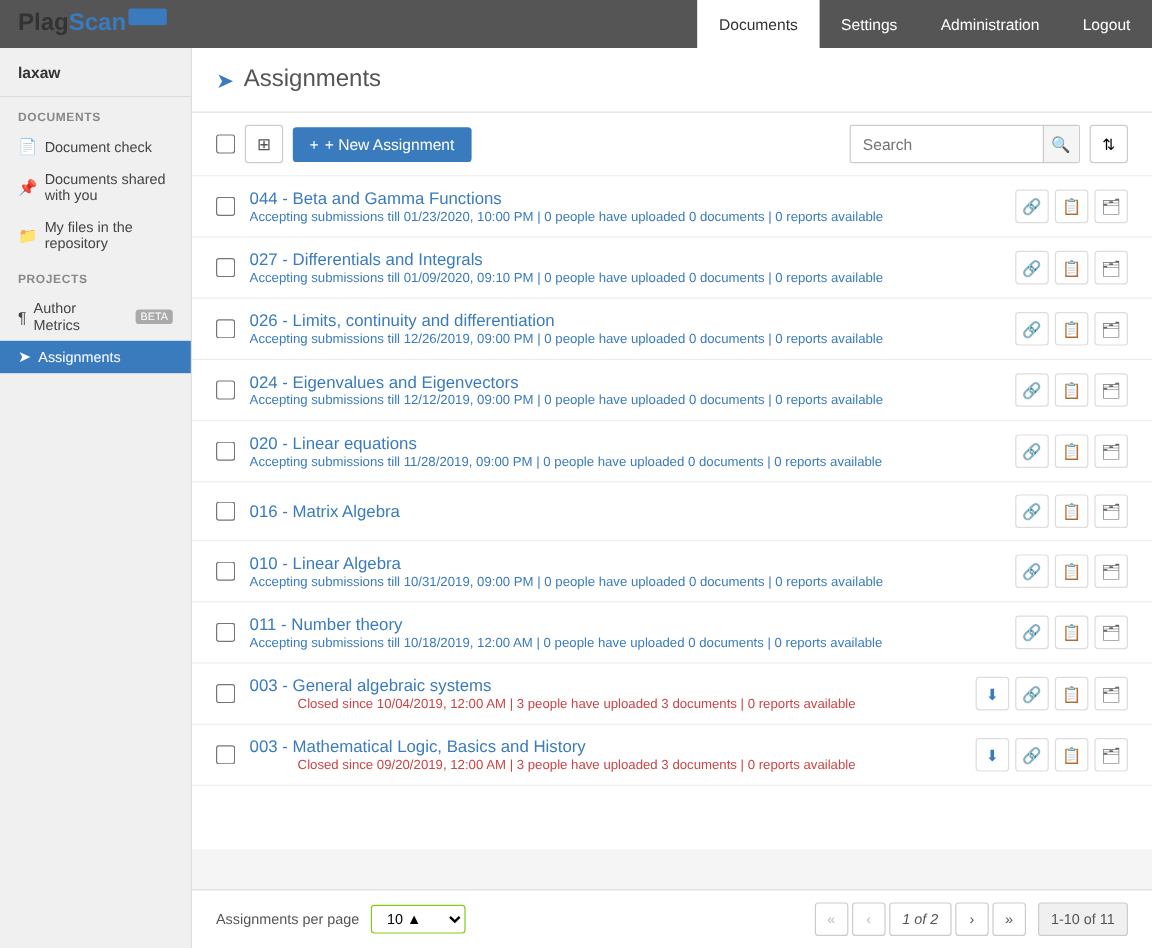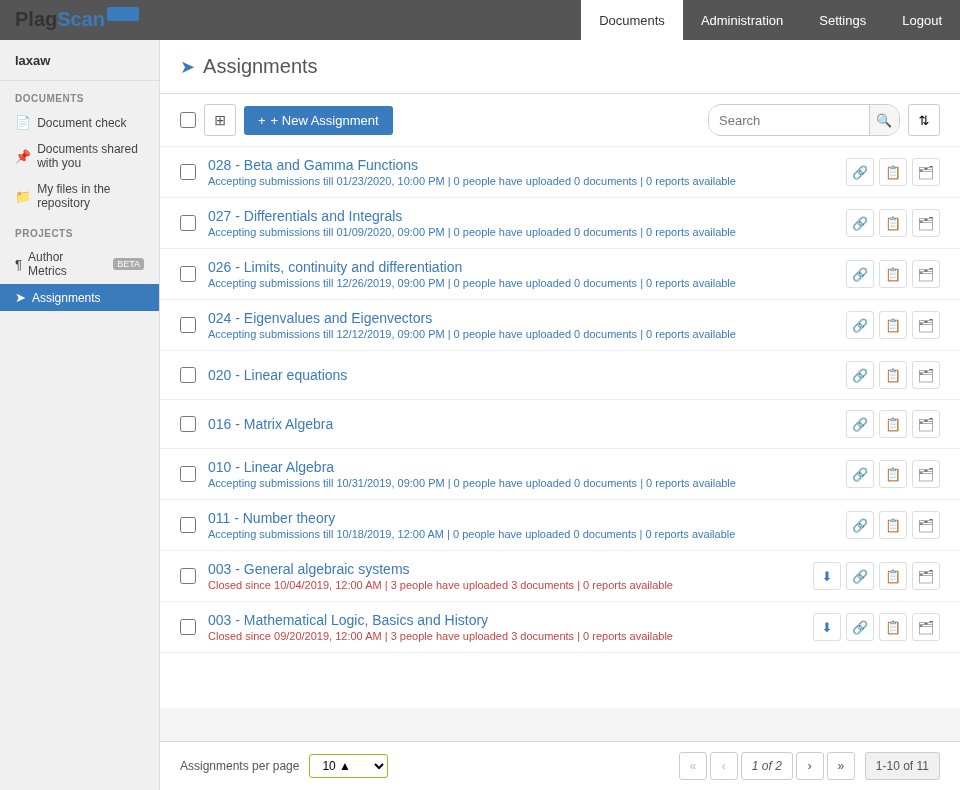--- a/index.html
+++ b/index.html
@@ -165,21 +165,21 @@
       font-size: 13px;
       display: flex;
       align-items: center;
       gap: 5px;
     }
     .spacer { flex: 1; }
     .search-box {
       display: flex;
       align-items: center;
       border: 1px solid #ccc;
-      border-radius: 13px;
+      border-radius: 2px;
       overflow: hidden;
     }
     .search-input {
       border: none;
       outline: none;
       padding: 6px 10px;
       font-size: 13px;
       width: 160px;
     }
     .search-btn {
@@ -226,21 +226,21 @@
       font-size: 14px;
       color: #3a7bbd;
       cursor: pointer;
       font-weight: normal;
     }
     .assignment-subtitle {
       font-size: 11px;
       margin-top: 2px;
     }
     .accepting { color: #3a7bbd; }
-    .closed { color: #cc4444; }
+    .closed { color: #cc4444; margin-left: 40px; }
     .row-actions {
       display: flex;
       align-items: center;
       gap: 5px;
     }
     .action-btn {
       width: 28px;
       height: 28px;
       border: 1px solid #ddd;
       background: #fff;
@@ -315,22 +315,22 @@
   </style>
 </head>
 <body>
 
 <div style="position:relative;">
   <div class="top-nav">
     <span class="logo-area">
       <span class="logo-text">Plag<span>Scan</span><span class="logo-pro">PRO</span></span>
     </span>
     <a href="#" class="active">Documents</a>
+    <a href="#">Settings</a>
     <a href="#">Administration</a>
-    <a href="#">Settings</a>
     <a href="#">Logout</a>
   </div>
 </div>
 
 <div class="layout">
 
   <div class="sidebar">
     <div class="sidebar-username">laxaw</div>
 
     <div class="sidebar-section-label">DOCUMENTS</div>
@@ -386,35 +386,35 @@
       </div>
       <button class="sort-btn">
         <span>⇅</span>
       </button>
     </div>
 
     <div class="assignments-list" id="assignments-list">
     <div class="assignment-row">
       <input type="checkbox" class="row-checkbox" style="">
       <div class="assignment-info">
-        <div class="assignment-title">028 - Beta and Gamma Functions</div>
+        <div class="assignment-title">044 - Beta and Gamma Functions</div>
         <div class="assignment-subtitle accepting">Accepting submissions till 01/23/2020, 10:00 PM | 0 people have uploaded 0 documents | 0 reports available</div>
       </div>
       <div class="row-actions">
 
         <button class="action-btn" title="Link">🔗</button>
         <button class="action-btn" title="Copy">📋</button>
         <button class="action-btn" title="Archive">🗂</button>
       </div>
     </div>
         <div class="assignment-row">
       <input type="checkbox" class="row-checkbox" style="">
       <div class="assignment-info">
         <div class="assignment-title">027 - Differentials and Integrals</div>
-        <div class="assignment-subtitle accepting">Accepting submissions till 01/09/2020, 09:00 PM | 0 people have uploaded 0 documents | 0 reports available</div>
+        <div class="assignment-subtitle accepting">Accepting submissions till 01/09/2020, 09:10 PM | 0 people have uploaded 0 documents | 0 reports available</div>
       </div>
       <div class="row-actions">
 
         <button class="action-btn" title="Link">🔗</button>
         <button class="action-btn" title="Copy">📋</button>
         <button class="action-btn" title="Archive">🗂</button>
       </div>
     </div>
         <div class="assignment-row">
       <input type="checkbox" class="row-checkbox" style="">
@@ -439,20 +439,21 @@
 
         <button class="action-btn" title="Link">🔗</button>
         <button class="action-btn" title="Copy">📋</button>
         <button class="action-btn" title="Archive">🗂</button>
       </div>
     </div>
         <div class="assignment-row">
       <input type="checkbox" class="row-checkbox" style="">
       <div class="assignment-info">
         <div class="assignment-title">020 - Linear equations</div>
+        <div class="assignment-subtitle accepting">Accepting submissions till 11/28/2019, 09:00 PM | 0 people have uploaded 0 documents | 0 reports available</div>
       </div>
       <div class="row-actions">
 
         <button class="action-btn" title="Link">🔗</button>
         <button class="action-btn" title="Copy">📋</button>
         <button class="action-btn" title="Archive">🗂</button>
       </div>
     </div>
         <div class="assignment-row">
       <input type="checkbox" class="row-checkbox" style="">

